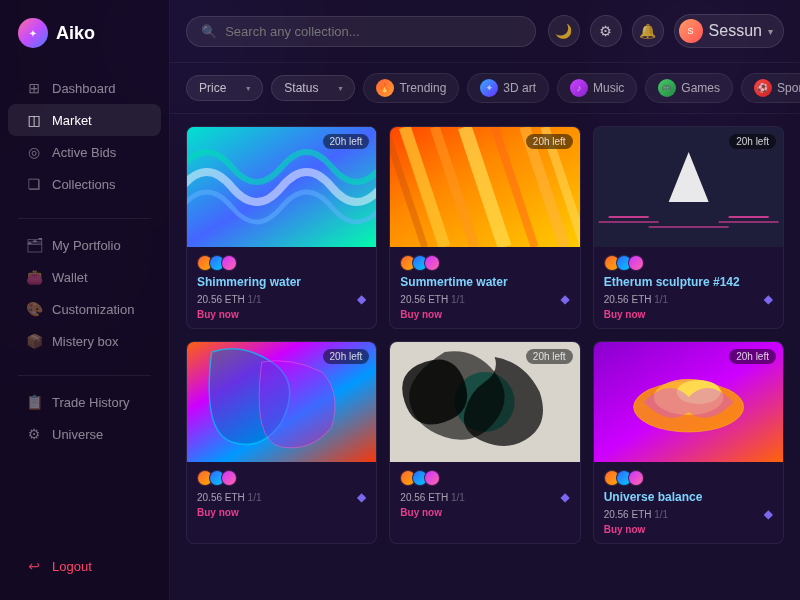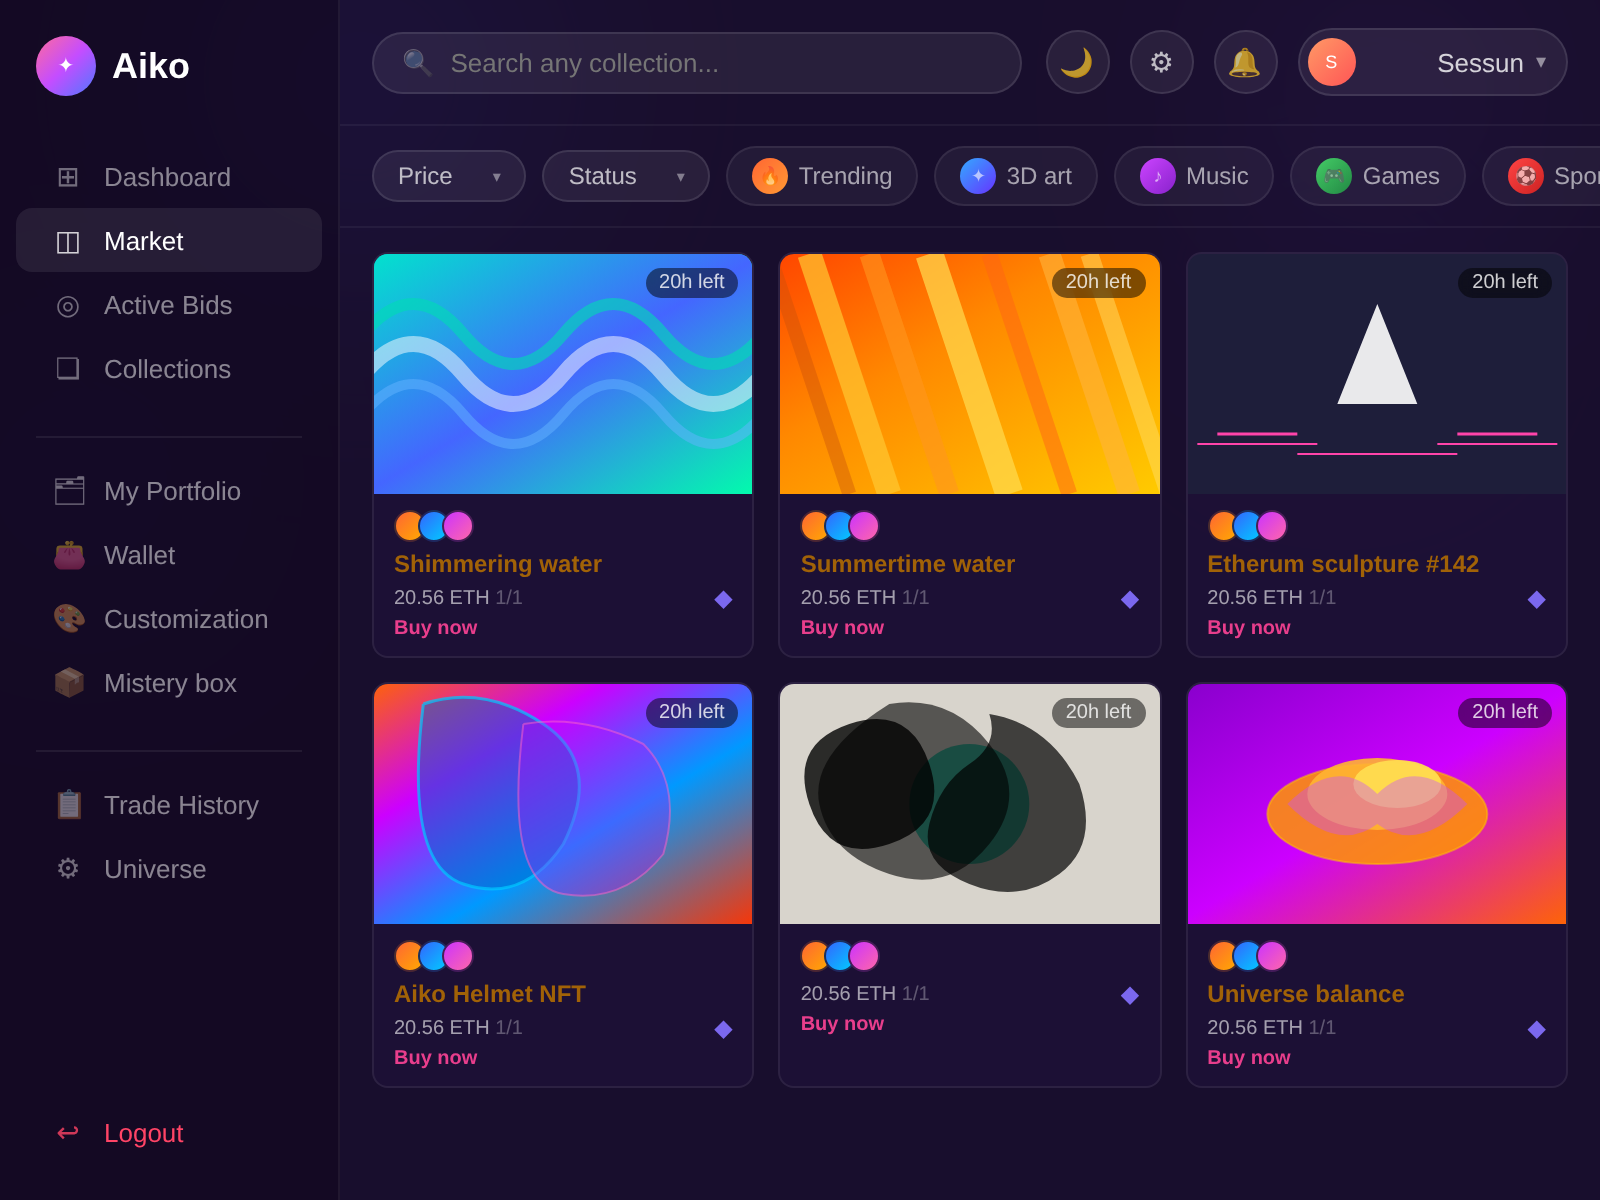--- a/index.html
+++ b/index.html
@@ -132,21 +132,21 @@
       border-radius: 20px;
       padding: 4px 10px 4px 4px;
       cursor: pointer;
     }
     .user-avatar {
       width: 24px; height: 24px; border-radius: 50%;
       background: linear-gradient(135deg, #ff9966, #ff5555);
       display: flex; align-items: center; justify-content: center;
       font-size: 9px; color: white;
     }
-    .user-name { color: rgba(255,255,255,0.8); font-size: 13px; margin-left: 35px; }
+    .user-name { color: rgba(255,255,255,0.8); font-size: 16px; }
     .chevron-down { color: rgba(255,255,255,0.5); font-size: 10px; }
 
     
     .filter-bar {
       display: flex; align-items: center; gap: 8px;
       padding: 10px 16px;
       border-bottom: 1px solid rgba(255,255,255,0.05);
       overflow-x: auto;
     }
     .filter-bar::-webkit-scrollbar { display: none; }
@@ -217,21 +217,21 @@
     }
 
     .nft-info { padding: 8px 10px; }
     .nft-avatars { display: flex; margin-bottom: 4px; }
     .nft-avatar-sm {
       width: 16px; height: 16px; border-radius: 50%;
       border: 1px solid rgba(30,18,55,0.8);
       margin-right: -4px;
     }
 
-    .nft-title { color: #a16207; font-size: 12px; font-weight: 600; margin-bottom: 3px; }
+    .nft-title { color: #7dd3fc; font-size: 12px; font-weight: 600; margin-bottom: 3px; }
     .nft-price-row {
       display: flex; align-items: center; justify-content: space-between;
       margin-bottom: 3px;
     }
     .nft-price { color: rgba(255,255,255,0.6); font-size: 10px; text-align: center; }
     .eth-icon { color: #7b68ee; font-size: 12px; }
     .buy-now { color: #e83e8c; font-size: 10px; font-weight: 600; cursor: pointer; }
 
     
     .img-shimmering { background: linear-gradient(135deg, #00c9c8, #7b68ee, #00ffcc, #3399ff); }
@@ -491,21 +491,20 @@
               <path d="M80,20 Q110,15 140,30 Q160,50 150,85 Q130,110 100,105 Q70,100 80,20" fill="rgba(200,0,255,0.3)" stroke="rgba(255,100,200,0.5)" stroke-width="1"></path>
             </svg>
             <div class="time-badge">20h left</div>
           </div>
           <div class="nft-info">
             <div class="nft-avatars">
               <div class="nft-avatar-sm" style="background: linear-gradient(135deg,#ff6633,#ffaa00);"></div>
               <div class="nft-avatar-sm" style="background: linear-gradient(135deg,#3366ff,#00ccff);"></div>
               <div class="nft-avatar-sm" style="background: linear-gradient(135deg,#cc33ff,#ff66aa);"></div>
             </div>
-            <div class="nft-title">Aiko Helmet NFT</div>
             <div class="nft-price-row">
               <span class="nft-price">
                 <span>20.56 ETH</span> <span style="opacity:0.5">1/1</span>
               </span>
               <span class="eth-icon">◆</span>
             </div>
             <div class="buy-now">Buy now</div>
           </div>
         </div>
 

